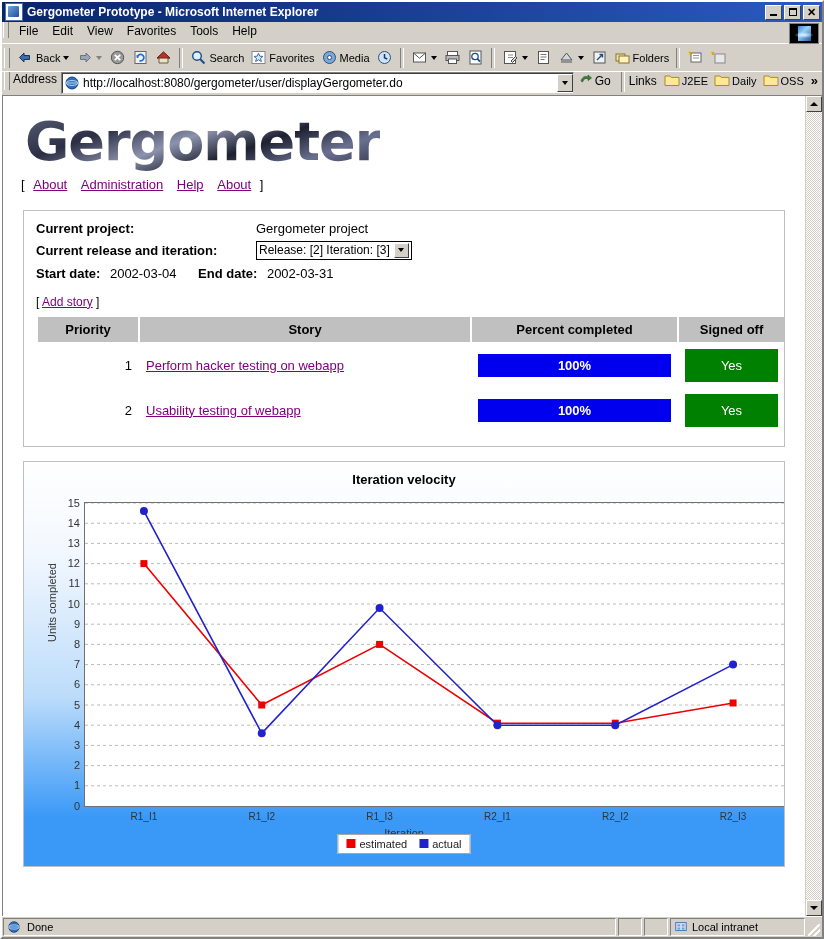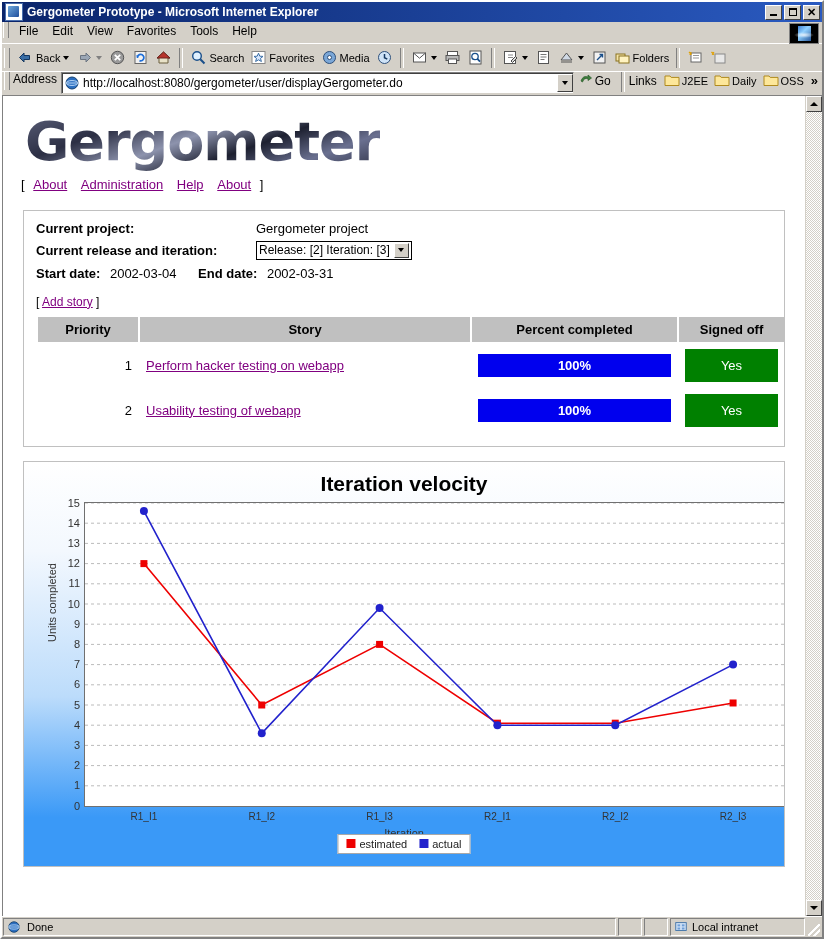--- a/index.html
+++ b/index.html
@@ -375,21 +375,21 @@
     position: relative;
     width: 100%;
     height: 404px;
     background: linear-gradient(to bottom, #ffffff 0%, #f3f8fe 22%, #bcdcfb 58%, #3a99f7 88%, #3a99f7 100%);
     overflow: hidden;
   }
   .chart-title {
     position: absolute; top: 10px; left: 0; right: 0;
     text-align: center;
     font-weight: bold;
-    font-size: 21px;
+    font-size: 13px;
     color: #000;
   }
   .plot {
     position: absolute;
     left: 60px; top: 40px;
     width: 709px; height: 305px;
     background: #ffffff;
     border: 1px solid #707070;
     box-sizing: border-box;
   }

